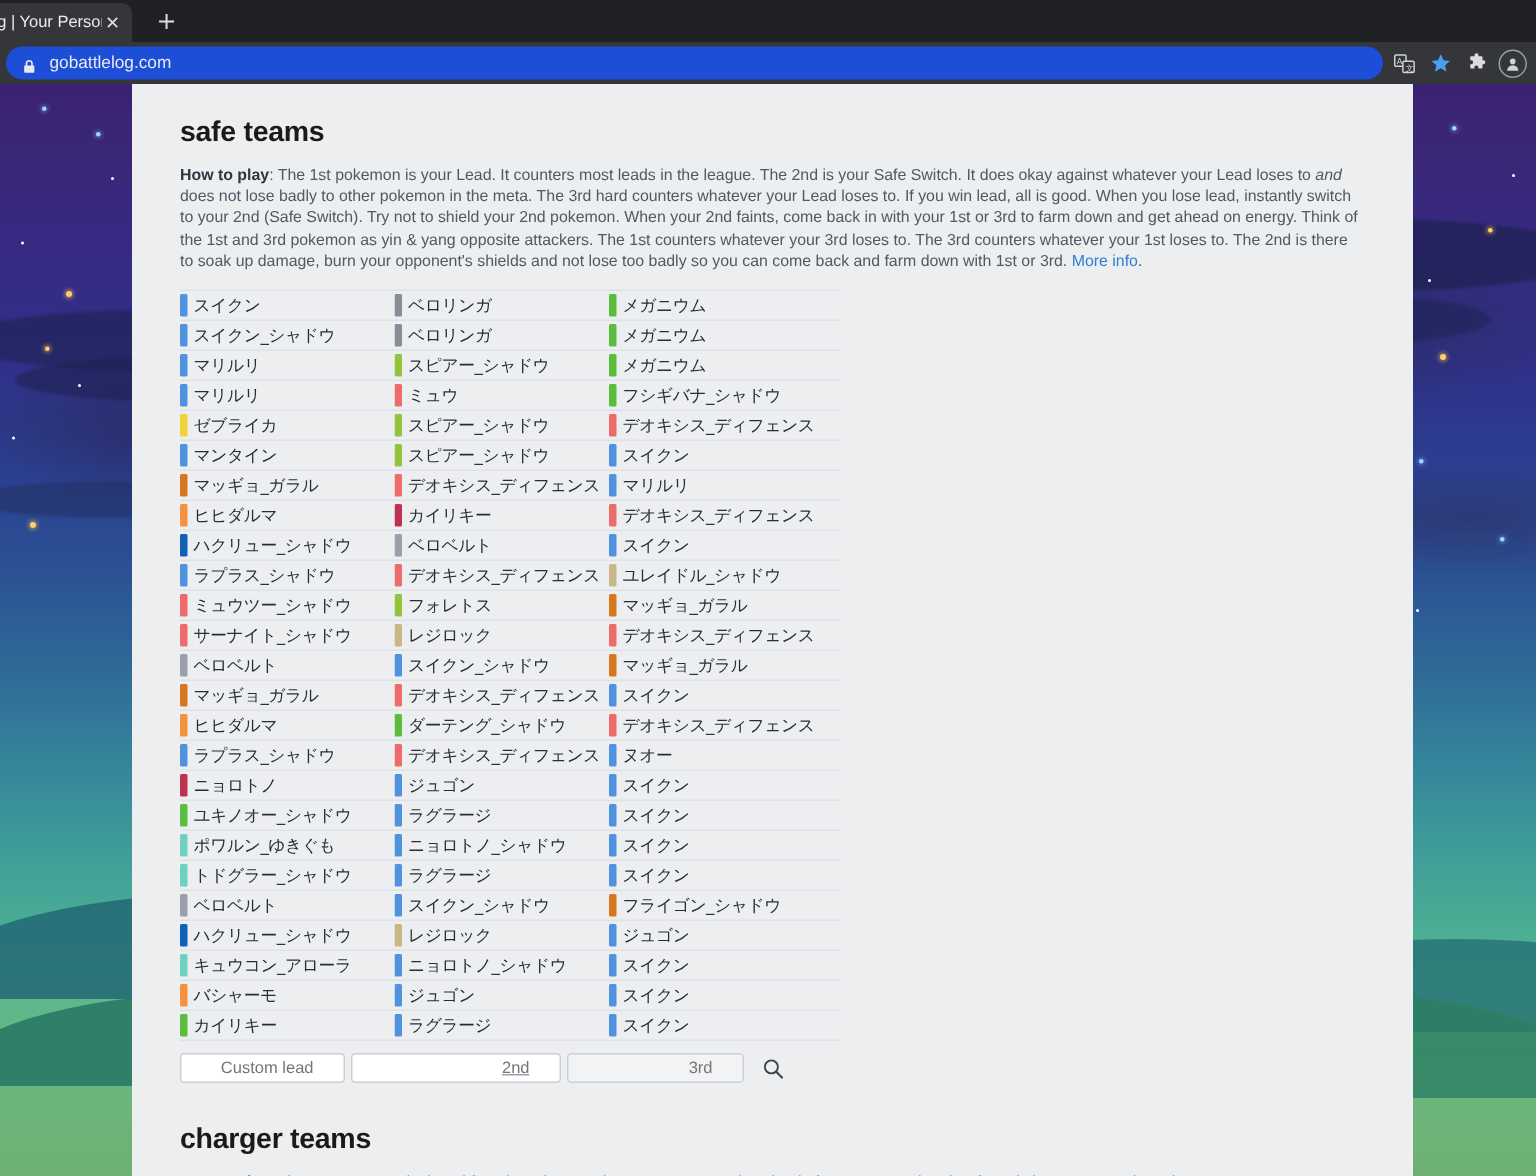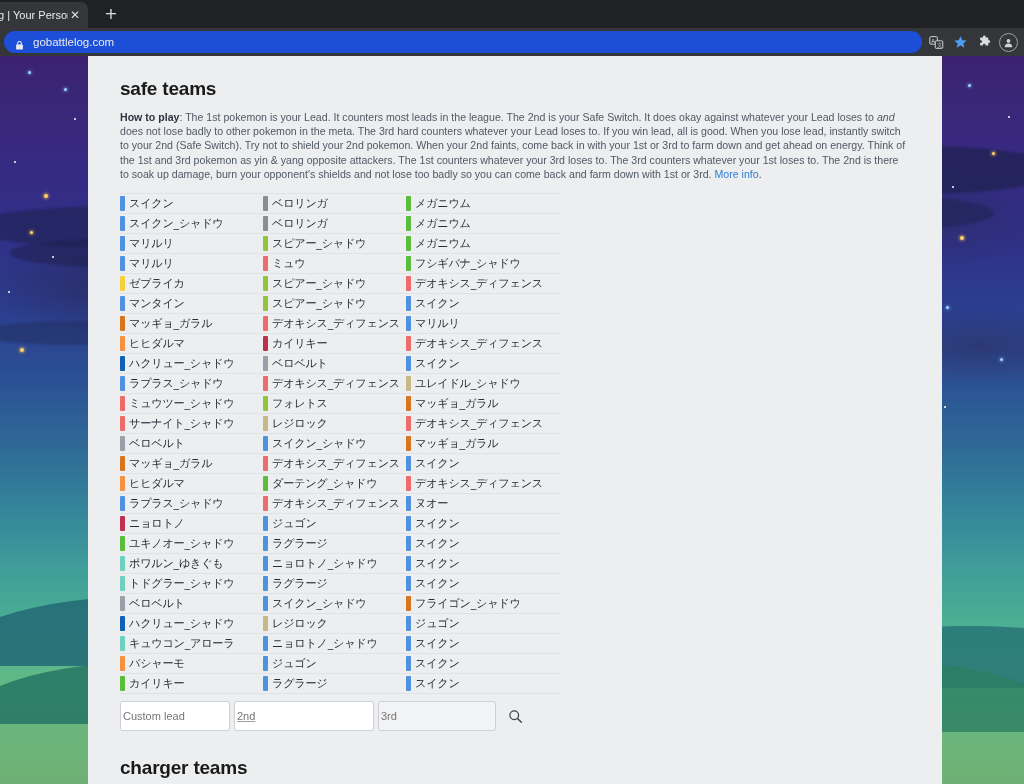--- a/index.html
+++ b/index.html
@@ -122,23 +122,23 @@
   .tbar { width: 5px; height: 15px; flex: 0 0 5px; margin-right: 4px; border-radius: 1px; }
   .mname {
     font-size: 11.2px; color: #272d36; white-space: nowrap;
     font-family: "DejaVu Sans", "Liberation Sans", sans-serif;
     letter-spacing: -0.3px;
   }
 
   
   .searchrow { display: flex; align-items: center; margin-top: 7px; gap: 4px; }
   .sfield {
-    height: 30px; border: 1px solid #ccd0d4; border-radius: 3px;
-    background: #fff; font-size: 11px; color: #9aa0a8; padding: 0 2px;
-    font-family: "Liberation Sans", sans-serif; line-height: 20px;
+    height: 20px; border: 1px solid #ccd0d4; border-radius: 3px;
+    background: #fff; font-size: 11px; color: #9aa0a8; padding: 0 20px;
+    font-family: "Liberation Sans", sans-serif; line-height: 20px; text-align: right;
   }
   .sf1 { width: 110px; }
   .sf2 { width: 140px; text-decoration: underline; }
   .sf3 { width: 118px; background: #f2f3f5; color: #a9adb4; }
   .search-btn {
     width: 22px; height: 22px; display: flex; align-items: center;
     justify-content: center; margin-left: 4px;
   }
 
   .gap { height: 26px; }

